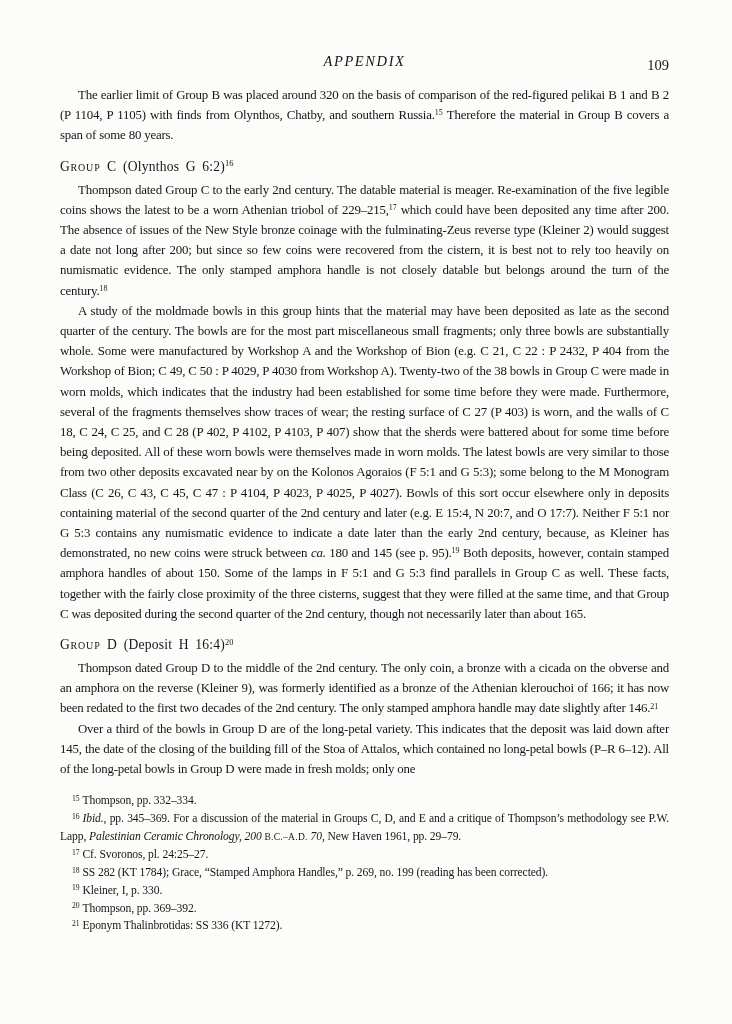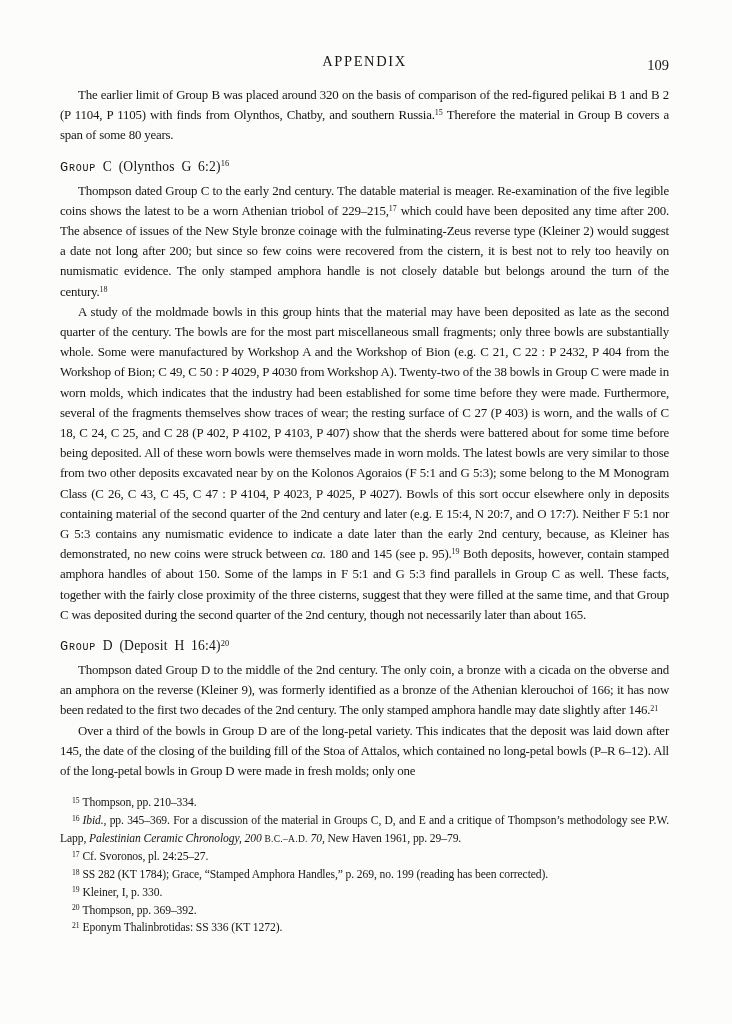--- a/index.html
+++ b/index.html
@@ -13,41 +13,41 @@
   }
   .page {
     position: absolute; inset: 0;
     padding: 53px 63px 0 60px;
     box-sizing: border-box;
   }
   .running-head { position: relative; height: 18px; margin-bottom: 14px; }
   .rh-title {
     position: absolute; left: 0; right: 0; top: 0;
     text-align: center;
-    font-size: 14.5px; letter-spacing: 1.6px;
+    font-size: 14.5px; letter-spacing: 1.6px; font-style: italic;
   }
   .rh-page { position: absolute; right: 0; top: 4px; font-size: 14.5px; text-align: center; }
 
   .bodytext p.para {
     margin: 0;
     text-align: justify;
     font-size: 12.9px;
     line-height: 20.2px;
     text-indent: 18px;
     letter-spacing: -0.2px;
   }
   h2.group-head {
     margin: 11px 0 3px;
     font-weight: normal;
     font-size: 13.6px;
     line-height: 20px;
     letter-spacing: 0.2px;
     word-spacing: 3px;
   }
-  .sc { font-variant: small-caps; letter-spacing: 0.8px; font-family: Liberation Mono, monospace; }
+  .sc { font-variant: small-caps; letter-spacing: 0.8px; }
   sup.ref {
     font-size: 0.62em;
     position: relative; top: -0.5em;
     line-height: 0; vertical-align: baseline;
     letter-spacing: 0;
   }
   .it { font-style: italic; }
   .itsc { font-size: 0.82em; letter-spacing: 0.3px; }
 
   .footnotes { margin-top: 13px; }
@@ -89,21 +89,21 @@
     <h2 class="group-head"><span class="sc">Group</span><span> D (Deposit H 16:4)</span><sup class="ref">20</sup></h2>
 
     <p class="para"><span>Thompson dated Group D to the middle of the 2nd century. The only coin, a bronze with a cicada on the obverse and an amphora on the reverse (Kleiner 9), was formerly identified as a bronze of the Athenian klerouchoi of 166; it has now been redated to the first two decades of the 2nd century. The only stamped amphora handle may date slightly after 146.</span><sup class="ref">21</sup></p>
 
     <p class="para"><span>Over a third of the bowls in Group D are of the long-petal variety. This indicates that the deposit was laid down after 145, the date of the closing of the building fill of the Stoa of Attalos, which contained no long-petal bowls (P–R 6–12). All of the long-petal bowls in Group D were made in fresh molds; only one</span></p>
 
   </div>
 
   <div class="footnotes">
 
-    <p class="fn"><sup class="fn-num">15</sup><span>Thompson, pp. 210–334.</span></p>
+    <p class="fn"><sup class="fn-num">15</sup><span>Thompson, pp. 332–334.</span></p>
 
     <p class="fn"><sup class="fn-num">16</sup><span class="it">Ibid.,</span><span> pp. 345–369. For a discussion of the material in Groups C, D, and E and a critique of Thompson’s methodology see P.W. Lapp, </span><span class="it">Palestinian Ceramic Chronology, 200 </span><span class="itsc">B.C.–A.D.</span><span class="it"> 70,</span><span> New Haven 1961, pp. 29–79.</span></p>
 
     <p class="fn"><sup class="fn-num">17</sup><span>Cf. Svoronos, pl. 24:25–27.</span></p>
 
     <p class="fn"><sup class="fn-num">18</sup><span>SS 282 (KT 1784); Grace, “Stamped Amphora Handles,” p. 269, no. 199 (reading has been corrected).</span></p>
 
     <p class="fn"><sup class="fn-num">19</sup><span>Kleiner, I, p. 330.</span></p>
 
     <p class="fn"><sup class="fn-num">20</sup><span>Thompson, pp. 369–392.</span></p>

